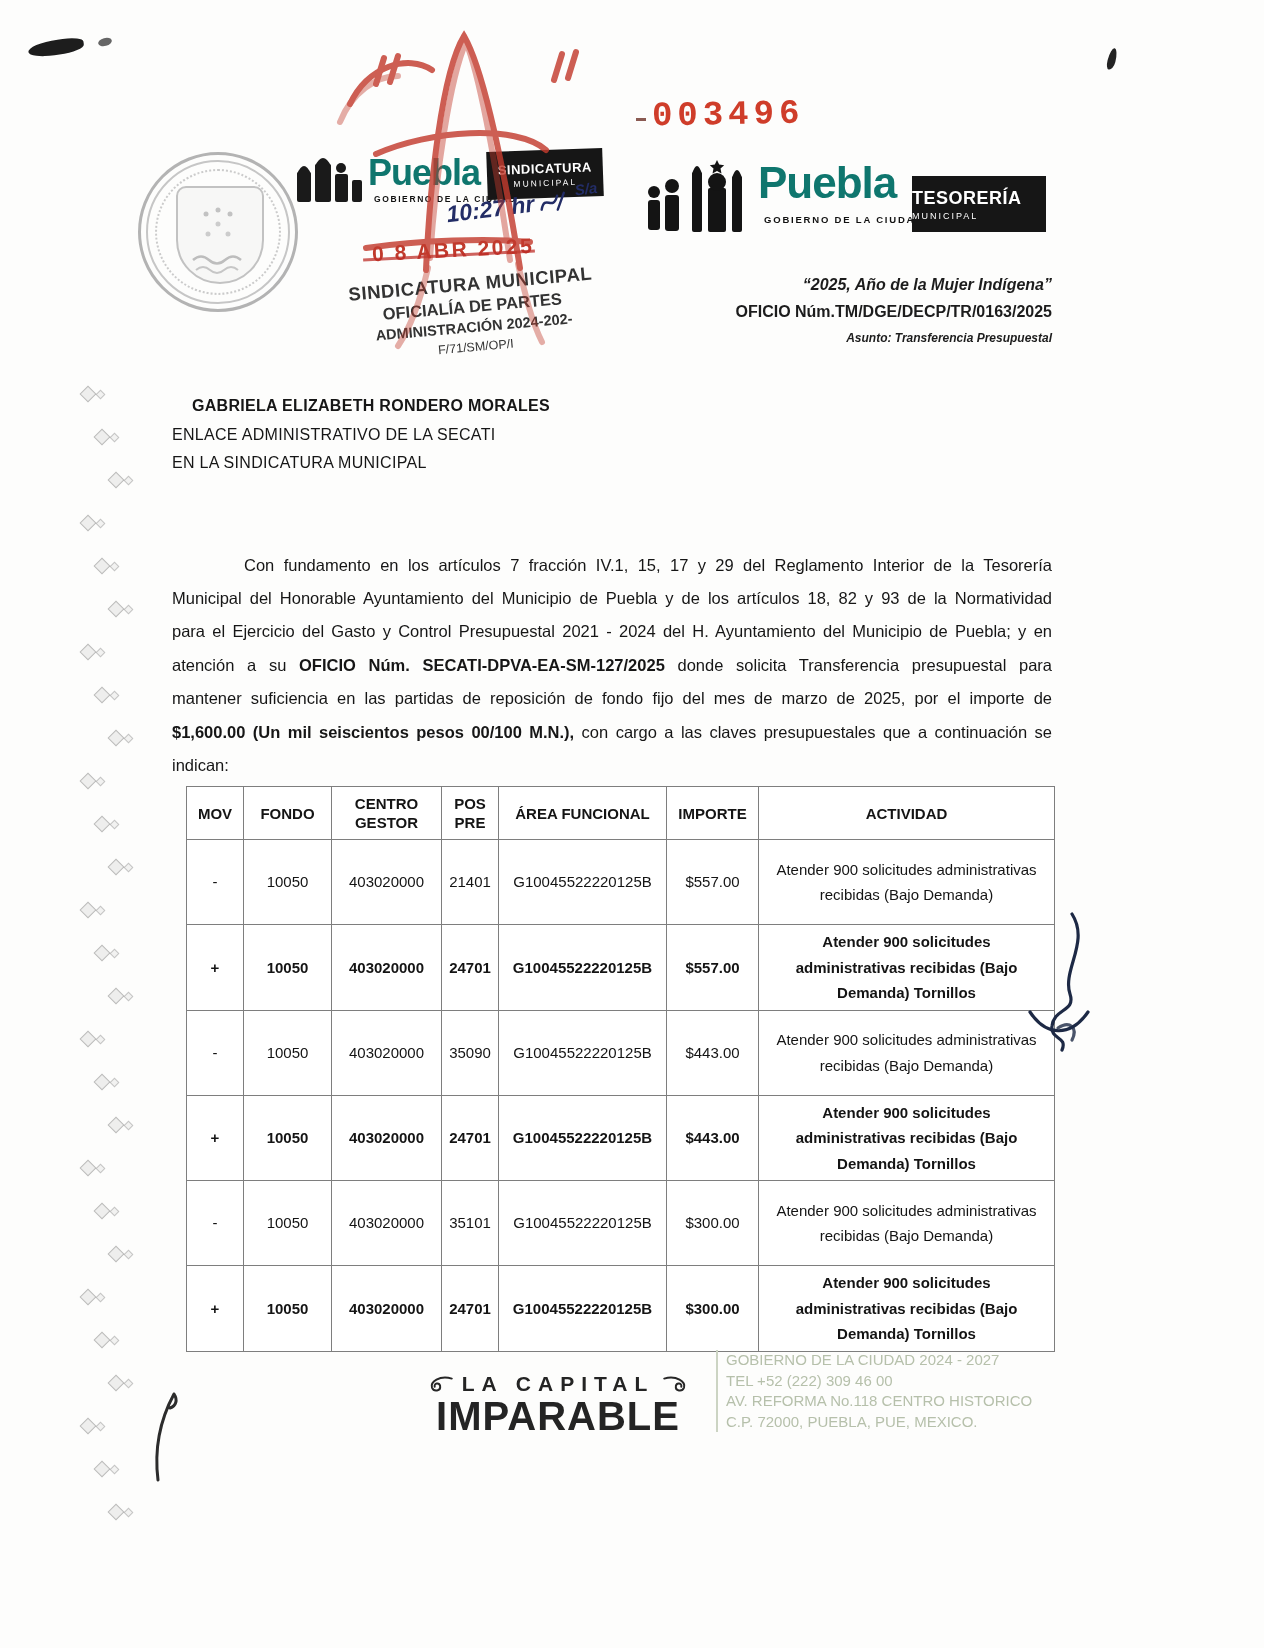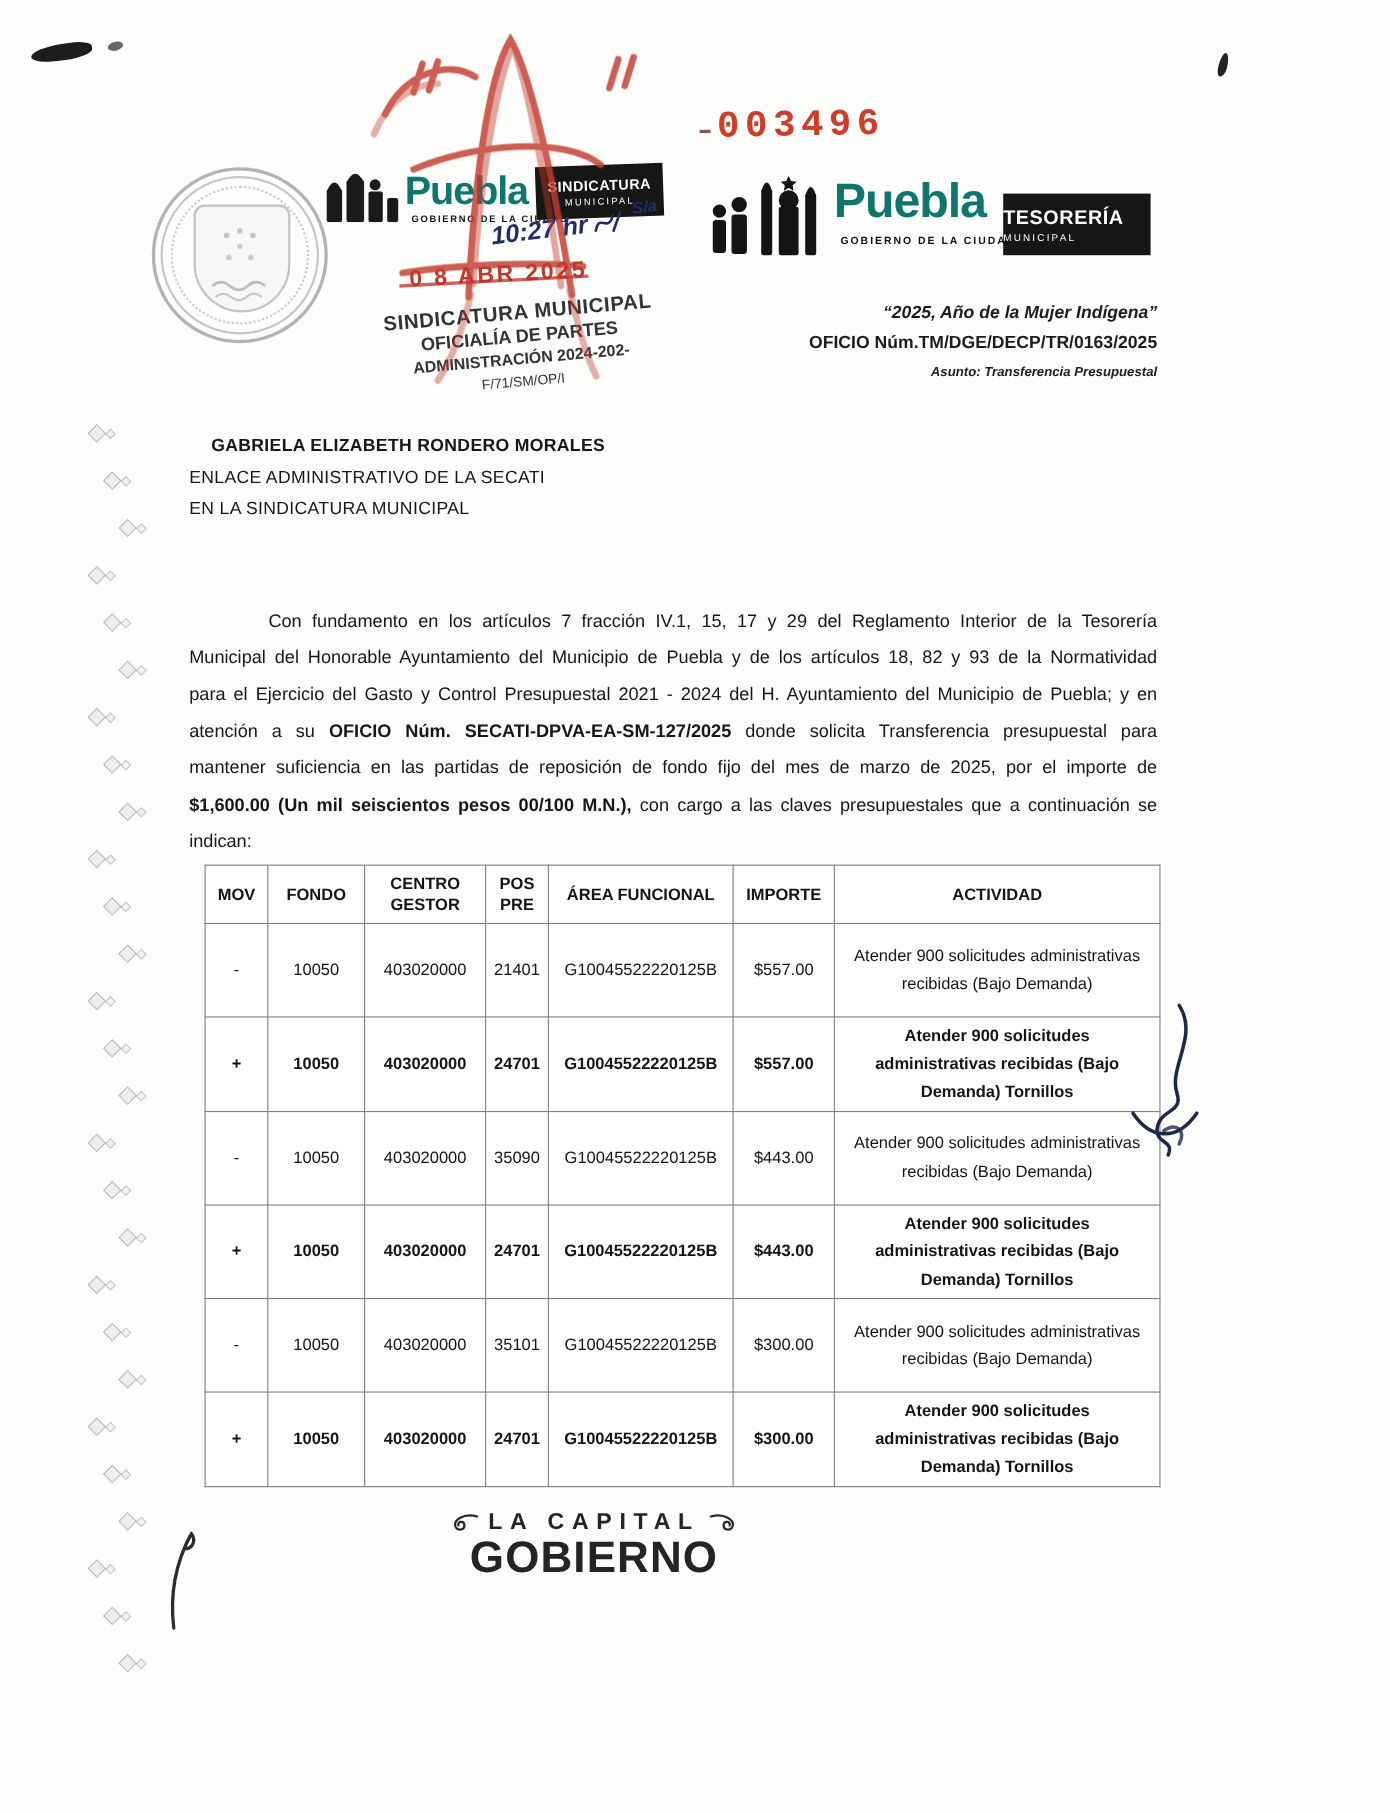--- a/index.html
+++ b/index.html
@@ -89,21 +89,21 @@
   .doc-table{position:absolute;left:186px;top:786px;width:868px;border-collapse:collapse;
              table-layout:fixed;font-size:15px;color:#141414;z-index:1;background:#fff;}
   .doc-table th,.doc-table td{border:1px solid #7e7e7e;text-align:center;vertical-align:middle;
              padding:4px 6px;overflow:hidden;}
   .doc-table th{font-weight:700;font-size:15px;line-height:19px;height:44px;}
   .doc-table td{height:76px;line-height:25.5px;}
   .doc-table td.act{padding:4px 10px;}
   .bold-row td{font-weight:700;}
 
   
-  .capital{position:absolute;left:390px;top:1372px;width:300px;text-align:center;color:#242424;z-index:1;}
+  .capital{position:absolute;left:408px;top:1372px;width:300px;text-align:center;color:#242424;z-index:1;}
   .cap1{font-size:21px;font-weight:700;letter-spacing:7px;display:flex;align-items:center;
         justify-content:center;gap:8px;}
   .cap2{font-size:40px;font-weight:900;letter-spacing:1px;margin-top:-2px;}
   .addr{position:absolute;left:716px;top:1350px;font-size:15px;line-height:20.5px;color:#b6c0ab;
         border-left:2px solid #ccd4c3;padding-left:8px;z-index:1;}
 </style>
 </head>
 <body>
 
 <div class="page">
@@ -422,17 +422,23 @@
   <div class="capital">
     <div class="cap1">
       <svg width="26" height="18" viewBox="0 0 28 20">
         <path d="M26 4 C12 0 2 8 4 14 C6 19 14 18 13 12 C12 8 6 9 7 13" stroke="#262626" stroke-width="2.2" fill="none" stroke-linecap="round"></path>
       </svg>
       <span>LA CAPITAL</span>
       <svg width="26" height="18" viewBox="0 0 28 20" style="transform:scaleX(-1)">
         <path d="M26 4 C12 0 2 8 4 14 C6 19 14 18 13 12 C12 8 6 9 7 13" stroke="#262626" stroke-width="2.2" fill="none" stroke-linecap="round"></path>
       </svg>
     </div>
-    <div class="cap2">GOBIERNO</div>
-  </div>
-
+    <div class="cap2">IMPARABLE</div>
+  </div>
+
+  <div class="addr">
+    <div>GOBIERNO DE LA CIUDAD 2024 - 2027</div>
+    <div>TEL +52 (222) 309 46 00</div>
+    <div>AV. REFORMA No.118 CENTRO HISTORICO</div>
+    <div>C.P. 72000, PUEBLA, PUE, MEXICO.</div>
+  </div>
 
 </div>
 
 </body></html>

